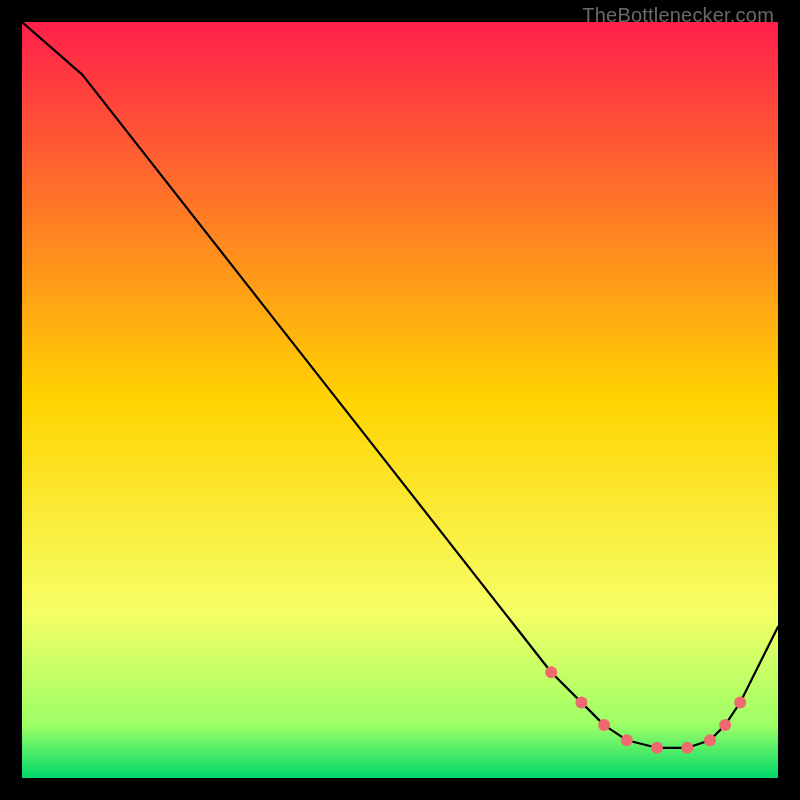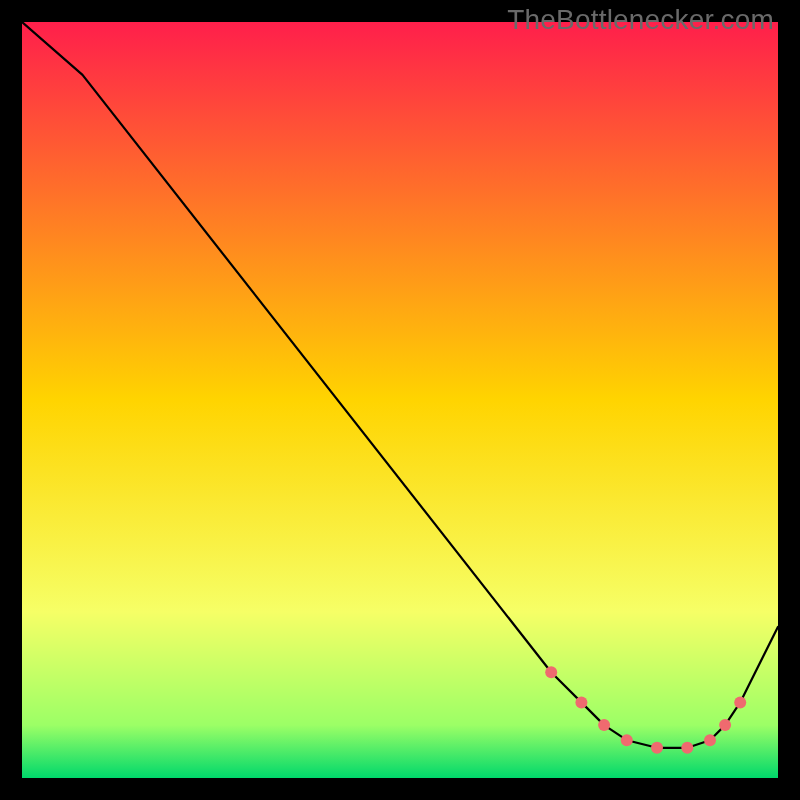--- a/index.html
+++ b/index.html
@@ -17,21 +17,21 @@
     top: 22px;
     width: 756px;
     height: 756px;
     background: #000;
   }
   .watermark {
     position: absolute;
     top: 4px;
     right: 26px;
     color: #6a6a6a;
-    font-size: 28px;
+    font-size: 20px;
     letter-spacing: 0.2px;
     font-weight: 500;
   }
   svg { display: block; }
 </style>
 </head>
 <body>
 
 <div class="frame">
   <svg width="756" height="756" viewBox="0 0 756 756">

